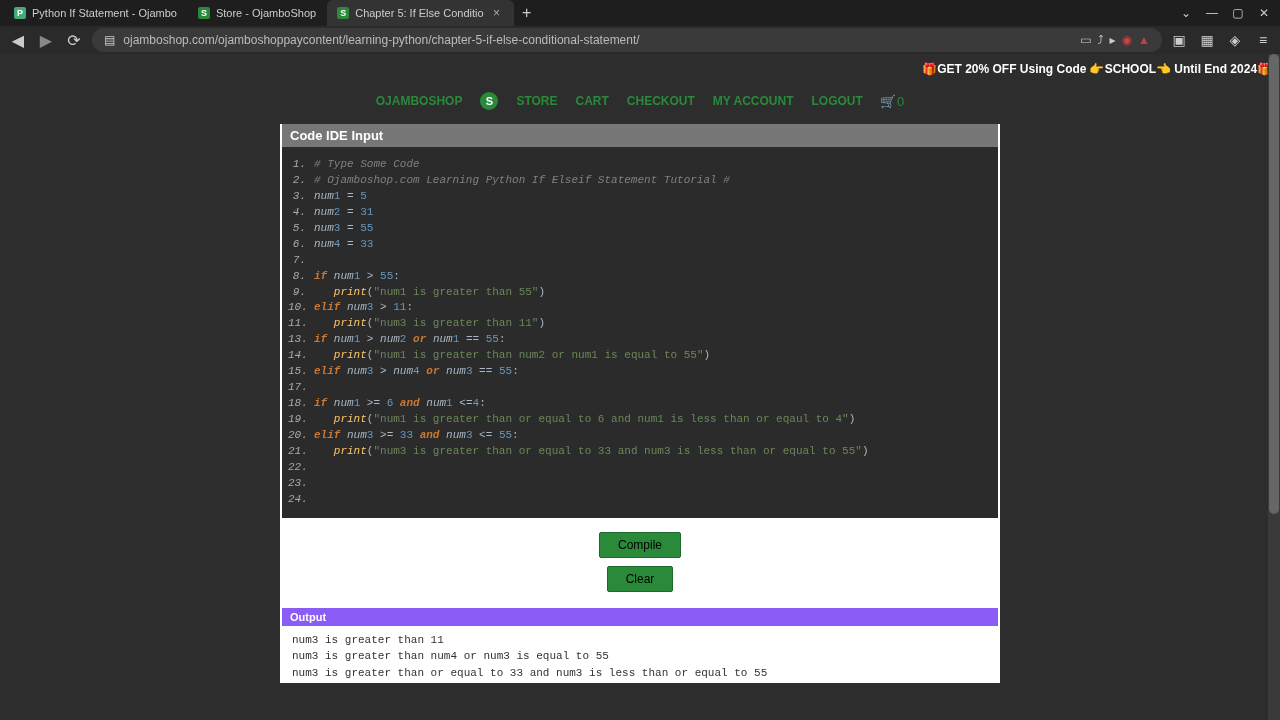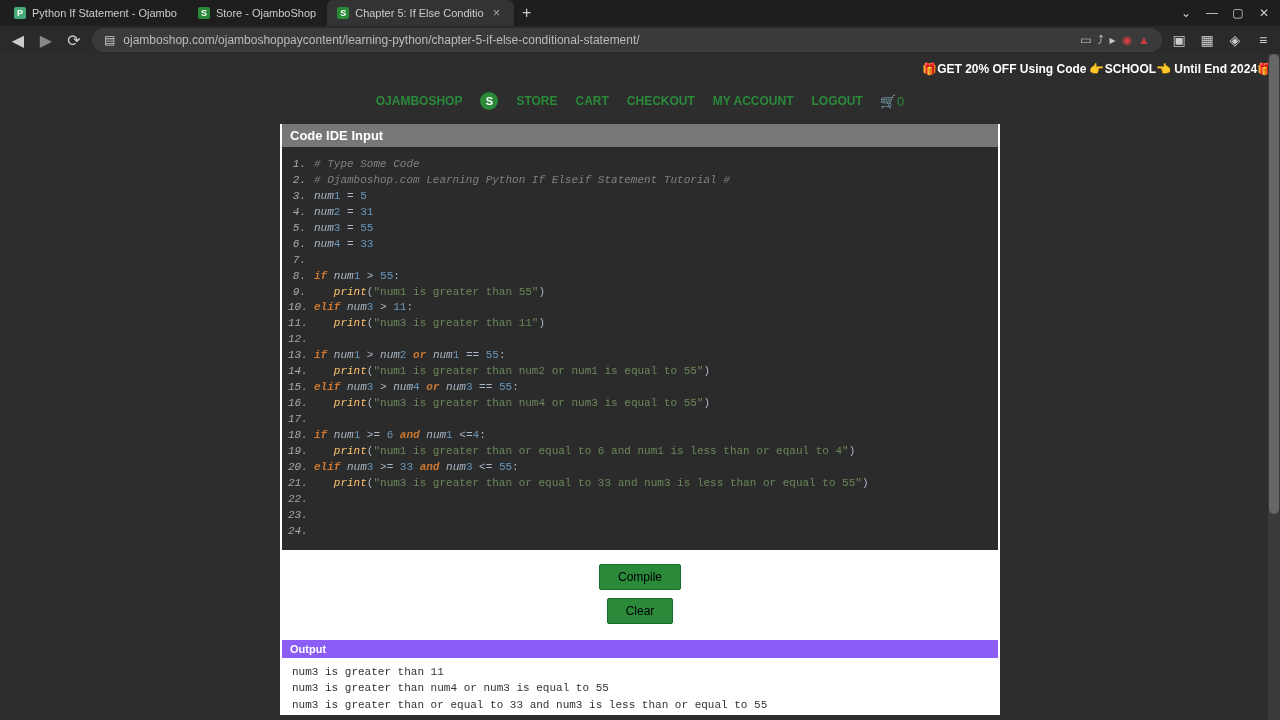--- a/index.html
+++ b/index.html
@@ -168,38 +168,30 @@
         </div>
         <div class="code-line">
           <span class="line-num">10.</span>
           <span class="code-text"><span class="tok-keyword">elif</span><span class="tok-op"> </span><span class="tok-ident">num</span><span class="tok-num">3</span><span class="tok-op"> &gt; </span><span class="tok-num">11</span><span class="tok-punct">:</span></span>
         </div>
         <div class="code-line">
           <span class="line-num">11.</span>
           <span class="code-text"><span class="tok-op">   </span><span class="tok-func">print</span><span class="tok-punct">(</span><span class="tok-str">"num3 is greater than 11"</span><span class="tok-punct">)</span></span>
         </div>
         <div class="code-line">
-          <span class="line-num">12.</span>
-          <span class="code-text">&nbsp;</span>
-        </div>
-        <div class="code-line">
           <span class="line-num">13.</span>
           <span class="code-text"><span class="tok-keyword">if</span><span class="tok-op"> </span><span class="tok-ident">num</span><span class="tok-num">1</span><span class="tok-op"> &gt; </span><span class="tok-ident">num</span><span class="tok-num">2</span><span class="tok-op"> </span><span class="tok-keyword">or</span><span class="tok-op"> </span><span class="tok-ident">num</span><span class="tok-num">1</span><span class="tok-op"> == </span><span class="tok-num">55</span><span class="tok-punct">:</span></span>
         </div>
         <div class="code-line">
           <span class="line-num">14.</span>
           <span class="code-text"><span class="tok-op">   </span><span class="tok-func">print</span><span class="tok-punct">(</span><span class="tok-str">"num1 is greater than num2 or num1 is equal to 55"</span><span class="tok-punct">)</span></span>
         </div>
         <div class="code-line">
           <span class="line-num">15.</span>
           <span class="code-text"><span class="tok-keyword">elif</span><span class="tok-op"> </span><span class="tok-ident">num</span><span class="tok-num">3</span><span class="tok-op"> &gt; </span><span class="tok-ident">num</span><span class="tok-num">4</span><span class="tok-op"> </span><span class="tok-keyword">or</span><span class="tok-op"> </span><span class="tok-ident">num</span><span class="tok-num">3</span><span class="tok-op"> == </span><span class="tok-num">55</span><span class="tok-punct">:</span></span>
-        </div>
-        <div class="code-line">
-          <span class="line-num">16.</span>
-          <span class="code-text"><span class="tok-op">   </span><span class="tok-func">print</span><span class="tok-punct">(</span><span class="tok-str">"num3 is greater than num4 or num3 is equal to 55"</span><span class="tok-punct">)</span></span>
         </div>
         <div class="code-line">
           <span class="line-num">17.</span>
           <span class="code-text">&nbsp;</span>
         </div>
         <div class="code-line">
           <span class="line-num">18.</span>
           <span class="code-text"><span class="tok-keyword">if</span><span class="tok-op"> </span><span class="tok-ident">num</span><span class="tok-num">1</span><span class="tok-op"> &gt;= </span><span class="tok-num">6</span><span class="tok-op"> </span><span class="tok-keyword">and</span><span class="tok-op"> </span><span class="tok-ident">num</span><span class="tok-num">1</span><span class="tok-op"> &lt;=</span><span class="tok-num">4</span><span class="tok-punct">:</span></span>
         </div>
         <div class="code-line">

